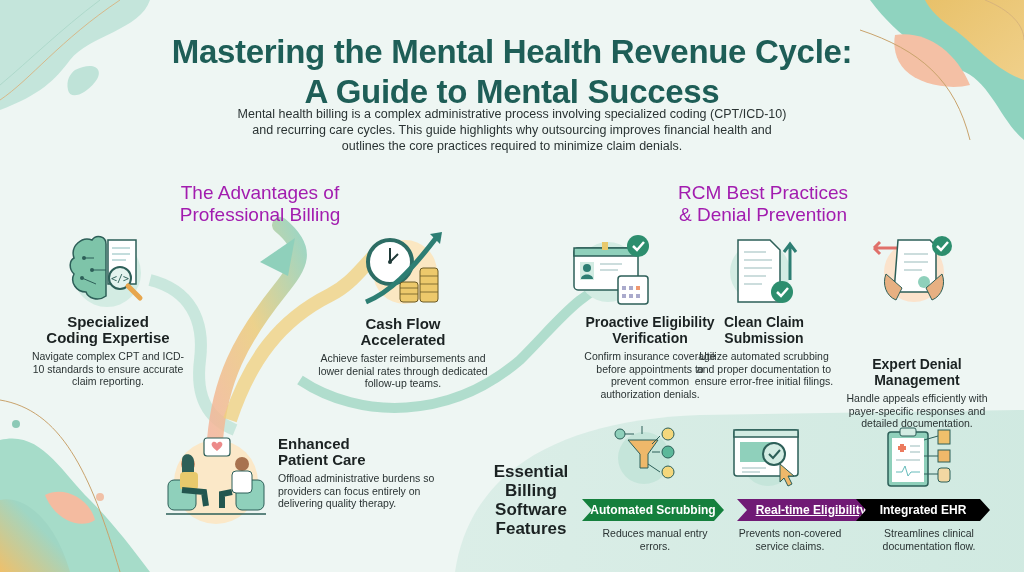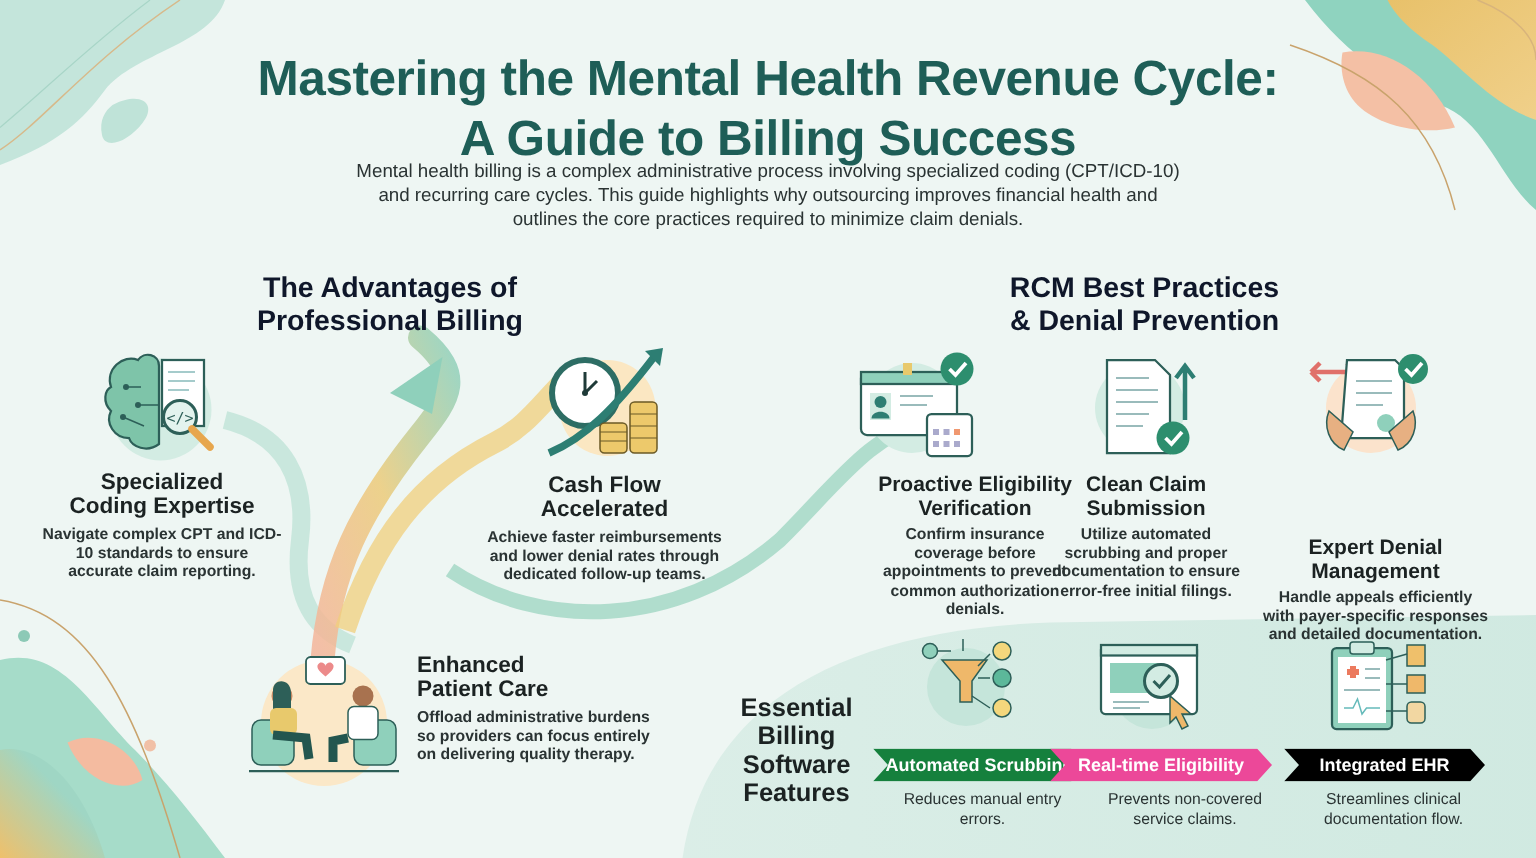--- a/index.html
+++ b/index.html
@@ -16,27 +16,27 @@
   .title {
     left: 0; width: 1024px; top: 32px;
     text-align: center; color: #1e5e57;
     font-weight: 700; font-size: 33px; line-height: 40px; letter-spacing: -0.3px;
   }
   .intro {
     left: 232px; width: 560px; top: 106px;
     text-align: center; font-size: 12.5px; line-height: 16px; color: #2a3333;
   }
   .section-head {
-    text-align: center; font-weight: 700; font-size: 19px; line-height: 22px; color: #0f172a;
+    text-align: center; font-weight: 400; font-size: 19px; line-height: 22px; color: #a21caf;
   }
   .card-title {
     text-align: center; font-weight: 700; font-size: 15px; line-height: 16px; color: #1b2222;
   }
   .card-text {
-    text-align: center; font-size: 10.5px; line-height: 12.5px; color: #2a3333; margin-top: 4px; font-weight: bold;
+    text-align: center; font-size: 10.5px; line-height: 12.5px; color: #2a3333; margin-top: 4px;
   }
   .icon-wrap { position: absolute; z-index: 2; }
   .banner {
     position: absolute; z-index: 3; height: 22px; top: 499px;
     color: #fff; font-weight: 700; font-size: 12px; line-height: 22px; text-align: center;
     clip-path: polygon(0 0, calc(100% - 10px) 0, 100% 50%, calc(100% - 10px) 100%, 0 100%, 10px 50%);
   }
   .feat-text {
     position: absolute; z-index: 3; top: 527px; text-align: center;
     font-size: 10.5px; line-height: 13px; color: #2a3333;
@@ -89,21 +89,21 @@
 
   <path d="M150,280 C190,290 205,320 200,360 C195,400 210,420 235,430" stroke="#bfe3d7" stroke-width="12" fill="none" opacity="0.8"></path>
   <path d="M215,440 C220,380 240,340 280,290 C300,265 310,250 280,225" stroke="url(#pathGrad)" stroke-width="16" fill="none" stroke-linecap="round" opacity="0.85"></path>
   <path d="M230,420 C250,360 280,320 330,295 C350,285 360,270 375,255" stroke="#f0cf7c" stroke-width="14" fill="none" opacity="0.75"></path>
   <path d="M260,262 L295,238 L288,276 Z" fill="#8fd0bb"></path>
   <path d="M300,380 C360,420 450,420 520,360 C560,320 580,290 620,280" stroke="#a4d8c6" stroke-width="10" fill="none" opacity="0.85"></path>
 </svg>
 
 <div class="layer title">
   <div>Mastering the Mental Health Revenue Cycle:</div>
-  <div>A Guide to Billing Success</div>
+  <div>A Guide to Mental Success</div>
 </div>
 <div class="layer intro">Mental health billing is a complex administrative process involving specialized coding (CPT/ICD-10) and recurring care cycles. This guide highlights why outsourcing improves financial health and outlines the core practices required to minimize claim denials.</div>
 
 <div class="layer section-head" style="left:160px; top:182px; width:200px;">
   <div>The Advantages of</div>
   <div>Professional Billing</div>
 </div>
 
 <div class="icon-wrap" style="left:62px; top:228px;">
   <svg width="90" height="82" viewBox="0 0 90 82">
@@ -287,18 +287,18 @@
     <path d="M26,20 L36,20 M26,26 L36,26 M12,34 L36,34" stroke="#9bb" stroke-width="1.2"></path>
     <path d="M12,46 L18,46 L21,40 L24,50 L27,46 L36,46" stroke="#6bb" stroke-width="1" fill="none"></path>
     <rect x="54" y="4" width="12" height="14" fill="#efc06b" stroke="#2d5f58"></rect>
     <rect x="54" y="24" width="12" height="12" fill="#efb86a" stroke="#2d5f58"></rect>
     <rect x="54" y="42" width="12" height="14" rx="3" fill="#f2d7a2" stroke="#2d5f58"></rect>
     <path d="M40,14 L54,10 M40,30 L54,30 M40,48 L54,48" stroke="#2d5f58" stroke-width="1"></path>
   </svg>
 </div>
 
 <div class="banner" style="left:582px; width:142px; background:#15803d;">Automated Scrubbing</div>
-<div class="banner" style="left:700px; width:148px; background:#ec4899;">Real-time Eligibility</div>
+<div class="banner" style="left:737px; width:148px; background:#701a75;text-decoration:underline;">Real-time Eligibility</div>
 <div class="banner" style="left:856px; width:134px; background:#000000;">Integrated EHR</div>
 
 <div class="feat-text" style="left:600px; width:110px;">Reduces manual entry errors.</div>
 <div class="feat-text" style="left:730px; width:120px;">Prevents non-covered service claims.</div>
 <div class="feat-text" style="left:864px; width:130px;">Streamlines clinical documentation flow.</div>
 
 </body></html>

